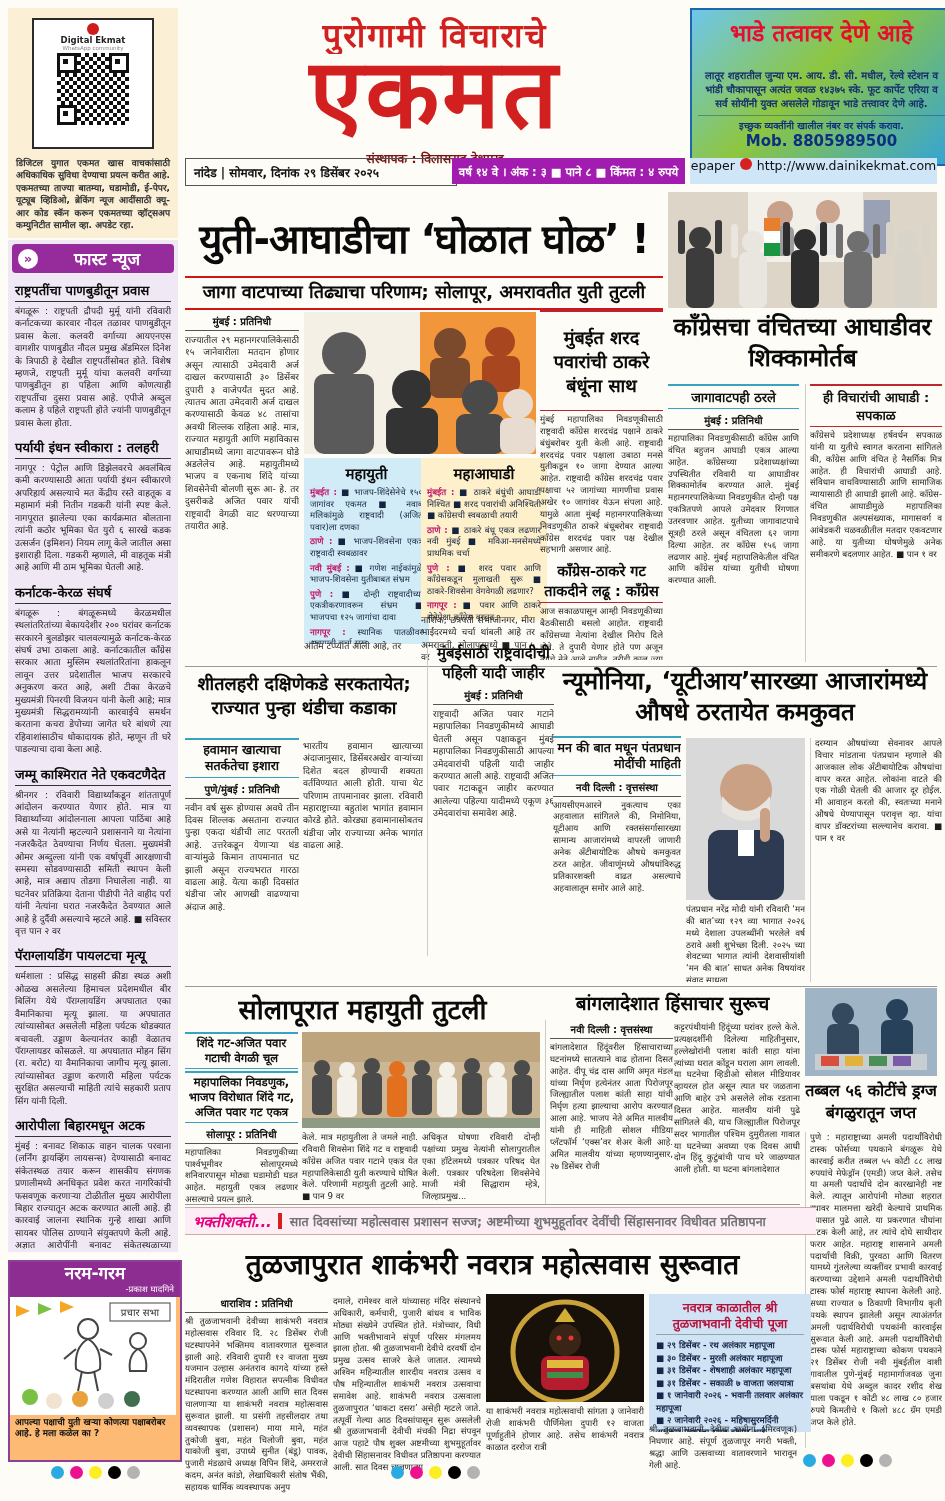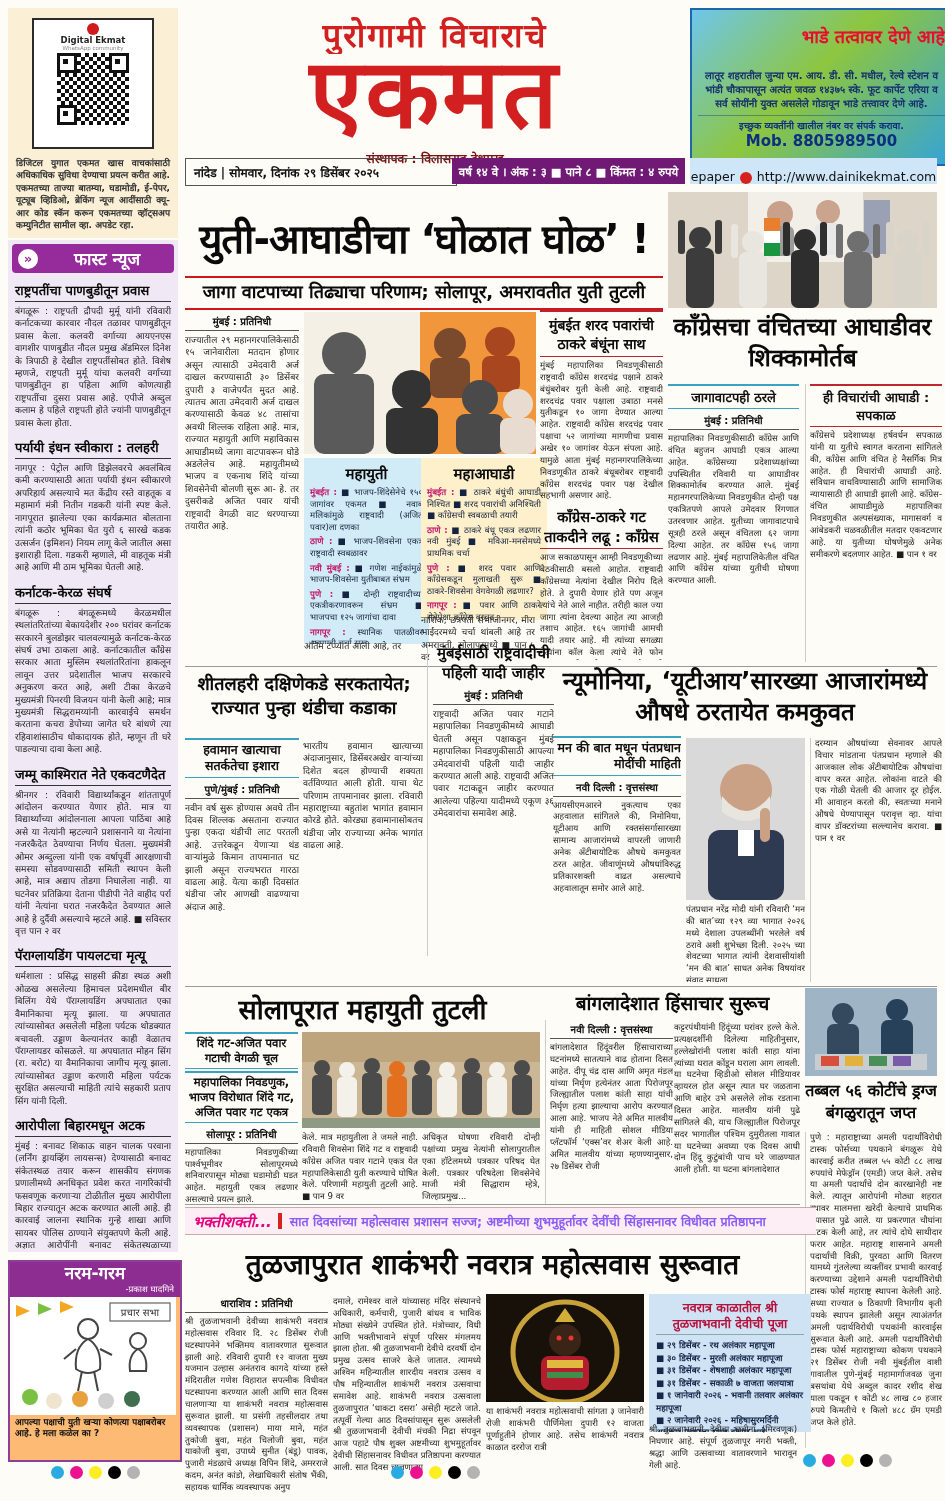--- a/index.html
+++ b/index.html
@@ -25,47 +25,47 @@
   
   #qrbox{background:#fbf0d6;}
   .qr-card{width:118px;height:124px;background:#fff;border:2px solid #2b2b2b;margin:10px auto 6px auto;text-align:center;padding-top:3px;}
   .qr-logo{width:12px;height:12px;border-radius:50%;background:#cf1b1b;margin:0 auto;}
   .qr-brand{font-size:8.5px;font-weight:bold;color:#222;}
   .qr-sub{font-size:5.5px;color:#888;margin-bottom:2px;}
   .qr-pattern{width:72px;height:72px;margin:0 auto;position:relative;background:repeating-conic-gradient(#111 0 25%,#fff 0 50%) 0 0/8px 8px;}
   .qr-finder{position:absolute;width:14px;height:14px;border:3px solid #111;background:#fff;}
   .qr-finder::after{content:"";position:absolute;left:3px;top:3px;width:5px;height:5px;background:#111;}
   #adbox{border:2.5px solid #1e66ad;background:linear-gradient(135deg,#6ec6ec,#8dc63f 45%,#34a3d8);text-align:center;padding:4px 6px;}
-  .ad-title{font-size:18px;font-weight:bold;color:#e60d2e;margin:10px 0 4px 0;text-align:right;}
+  .ad-title{font-size:23px;font-weight:bold;color:#e60d2e;margin:2px 0 4px 0;}
   .ad-body{font-size:10px;font-weight:bold;color:#16316b;line-height:1.4;margin-top:21px;}
   .ad-contact{font-size:9.5px;font-weight:bold;color:#0d2f80;margin-top:4px;border-top:1px solid rgba(13,47,128,.4);padding-top:3px;}
   .ad-mob{font-size:15px;font-weight:bold;color:#0d2f80;}
-  #epaper{background:#cfe6f8;display:flex;align-items:flex-end;justify-content:center;font-size:12.5px;color:#111;}
+  #epaper{background:#cfe6f8;display:flex;align-items:flex-start;justify-content:center;font-size:12.5px;color:#111;}
   #epaper .reddot{width:12px;height:12px;border-radius:50%;background:#d6221f;margin:0 5px;}
   #dateline{border:1.5px solid #555;font-size:12px;font-weight:bold;display:flex;align-items:center;padding-left:8px;color:#111;}
-  #issuestrip{background:#701a75;color:#fff;font-weight:bold;font-size:11.5px;display:flex;align-items:center;justify-content:center;}
+  #issuestrip{background:#a21caf;color:#fff;font-weight:bold;font-size:11.5px;display:flex;align-items:center;justify-content:center;}
   .masthead-tag{color:#d1201f;font-weight:bold;text-align:center;font-size:33px;letter-spacing:2px;}
   .masthead-title{color:#d1201f;font-weight:bold;text-align:center;font-size:96px;line-height:1.02;letter-spacing:3px;}
   .masthead-founder{color:#7a1414;font-weight:bold;text-align:center;font-size:12.5px;}
   
   .infobox{padding:5px 6px;}
   .infobox .ib-title{font-weight:bold;font-size:15px;text-align:center;margin-bottom:4px;color:#0a0a0a;}
   .ib-item{font-size:8.6px;line-height:1.35;text-align:justify;color:#14233f;margin-bottom:3px;}
   .ib-item b{color:#c21a6e;}
   #mahayuti{background:#d2ecf7;}
   #mahaaghadi{background:#fdf0cb;}
   
   #schedulebox{background:#cfe3f5;padding:6px 7px;}
   #schedulebox .sc-title{font-weight:bold;font-size:12.5px;color:#b5123c;text-align:center;border-bottom:1px solid #8aa;padding-bottom:3px;margin-bottom:4px;line-height:1.25;}
   .sc-item{font-size:8.6px;font-weight:bold;color:#15284a;line-height:1.45;}
   
   #bhakti{background:#fdeef5;border-top:1px solid #caa;border-bottom:1px solid #caa;display:flex;align-items:center;padding:0 8px;}
   #bhakti .bk-label{color:#e6007e;font-weight:bold;font-style:italic;font-size:15px;margin-right:6px;white-space:nowrap;}
   #bhakti .bk-bar{width:4px;height:16px;background:#d6221f;margin-right:8px;}
-  #bhakti .bk-text{font-weight:bold;font-size:12.5px;color:#8b5cf6;white-space:nowrap;}
+  #bhakti .bk-text{font-weight:bold;font-size:12.5px;color:#737373;white-space:nowrap;}
   
   #cartoon{border:2.5px solid #8e3f97;background:#fdba74;}
   .ct-bar{background:#8e2d91;color:#fff;padding:2px 6px 3px 6px;}
   .ct-title{font-size:17px;font-weight:bold;text-align:center;line-height:1.1;}
   .ct-author{font-size:8.5px;text-align:right;}
   .ct-caption{font-size:8.8px;font-weight:bold;color:#111;padding:2px 5px;line-height:1.3;}
 </style>
 </head>
 <body>
 
@@ -230,21 +230,21 @@
     <div class="ib-title">महाआघाडी</div>
     <div class="ib-item"><b>मुंबईत :</b> <span>■ ठाकरे बंधुंची आघाडी निश्चित ■ शरद पवारांची अनिश्चिती ■ काँग्रेसची स्वबळाची तयारी</span></div>
     <div class="ib-item"><b>ठाणे :</b> <span>■ ठाकरे बंधू एकत्र लढणार नवी मुंबई ■ मविआ-मनसेमध्ये प्राथमिक चर्चा</span></div>
     <div class="ib-item"><b>पुणे :</b> <span>■ शरद पवार आणि काँग्रेसकडून मुलाखती सुरू ■ ठाकरे-शिवसेना वेगवेगळी लढणार?</span></div>
     <div class="ib-item"><b>नागपूर :</b> <span>■ पवार आणि ठाकरे सेनेपेक्षा काँग्रेस वरचढ</span></div>
   </div>
   <div class="abs body-txt" style="left:421px;top:614px;width:114px;height:46px;">नाशिक, छत्रपती संभाजीनगर, मीरा भाईंदरमध्ये चर्चा थांबली आहे तर अमरावती, सोलापूरमध्ये ■ पान ५ वर</div>
   <div class="abs body-txt" style="left:304px;top:640px;width:113px;height:18px;">अंतिम टप्प्यात आली आहे, तर</div>
 
   <div class="abs" style="left:540px;top:310px;width:123px;height:350px;">
-    <div class="headline" style="font-size:14px;border-top:2px solid #b23;border-bottom:1px solid #b23;padding:3px 0;">मुंबईत शरद पवारांची ठाकरे बंधूंना साथ</div>
+    <div class="headline" style="font-size:18px;border-top:2px solid #b23;border-bottom:1px solid #b23;padding:13px 0;">मुंबईत शरद पवारांची ठाकरे बंधूंना साथ</div>
     <div class="body-txt sm" style="margin-top:3px;">मुंबई महापालिका निवडणूकीसाठी राष्ट्रवादी काँग्रेस शरदचंद्र पक्षाने ठाकरे बंधुंबरोबर युती केली आहे. राष्ट्रवादी शरदचंद्र पवार पक्षाला उबाठा मनसे युतीकडून १० जागा देण्यात आल्या आहेत. राष्ट्रवादी काँग्रेस शरदचंद्र पवार पक्षाचा ५२ जागांच्या मागणीचा प्रवास अखेर १० जागांवर येऊन संपला आहे. यामुळे आता मुंबई महानगरपालिकेच्या निवडणूकीत ठाकरे बंधूबरोबर राष्ट्रवादी काँग्रेस शरदचंद्र पवार पक्ष देखील सहभागी असणार आहे.</div>
     <div class="headline" style="font-size:14.5px;margin-top:4px;border-bottom:1px solid #b23;padding-bottom:2px;">काँग्रेस-ठाकरे गट ताकदीने लढू : काँग्रेस</div>
     <div class="body-txt sm" style="margin-top:3px;">आज सकाळपासून आम्ही निवडणूकीच्या बैठकीसाठी बसलो आहोत. राष्ट्रवादी काँग्रेसच्या नेत्यांना देखील निरोप दिले होते. ते दुपारी येणार होते पण अजून त्यांचे नेते आले नाहीत. तरीही काल ज्या जागा त्यांना देवल्या आहेत त्या आजही तशाच आहेत. १६५ जागांची आमची यादी तयार आहे. मी त्यांच्या सगळ्या नेत्यांना कॉल केला त्यांचे नेते फोन उचलत नाही आहे. कुणी आले कुणी नाही आले तरी आमची तयारी आहे.</div>
   </div>
 
   <div class="abs headline" style="left:668px;top:312px;width:269px;height:66px;font-size:24px;line-height:1.3;">काँग्रेसचा वंचितच्या आघाडीवर शिक्कामोर्तब</div>
   <div class="abs" style="left:668px;top:384px;width:131px;height:278px;">
     <div class="kicker" style="font-size:13px;">जागावाटपही ठरले</div>
     <div class="byline" style="margin-top:2px;">मुंबई : प्रतिनिधी</div>
     <div class="body-txt sm">महापालिका निवडणुकीसाठी काँग्रेस आणि वंचित बहुजन आघाडी एकत्र आल्या आहेत. काँग्रेसच्या प्रदेशाध्यक्षांच्या उपस्थितीत रविवारी या आघाडीवर शिक्कामोर्तब करण्यात आले. मुंबई महानगरपालिकेच्या निवडणुकीत दोन्ही पक्ष एकत्रितपणे आपले उमेदवार रिंगणात उतरवणार आहेत. युतीच्या जागावाटपाचे सूत्रही ठरले असून वंचितला ६२ जागा दिल्या आहेत. तर काँग्रेस १५६ जागा लढणार आहे. मुंबई महापालिकेतील वंचित आणि काँग्रेस यांच्या युतीची घोषणा करण्यात आली.</div>

